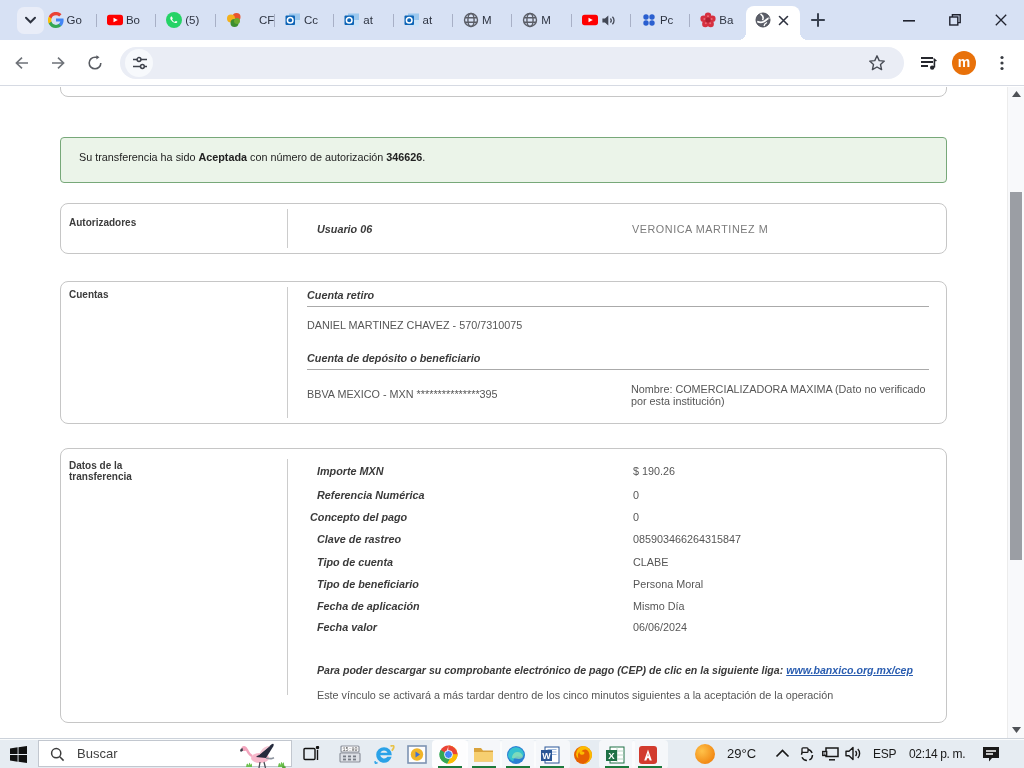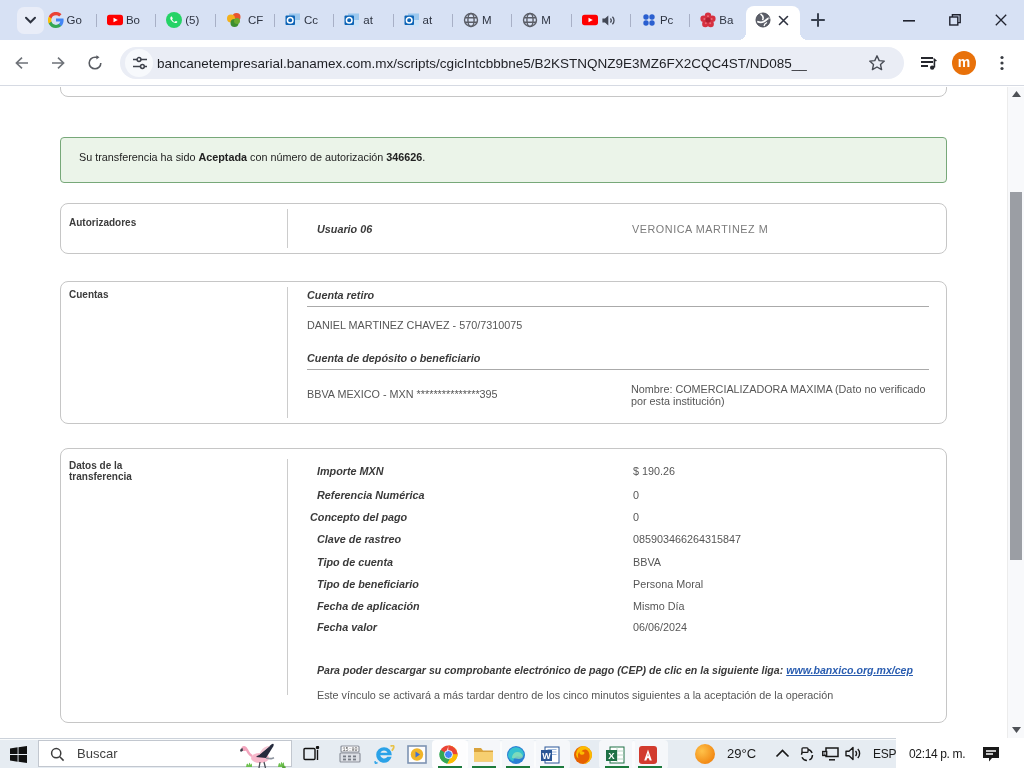--- a/index.html
+++ b/index.html
@@ -21,21 +21,21 @@
 .box { position:absolute; left:60px; width:887px; background:#fff; border:1px solid #c6c6c6; border-radius:8px; }
 .divider { position:absolute; left:287px; width:1px; background:#ccc; }
 .blabel { position:absolute; left:69px; font-size:10px; font-weight:bold; color:#3c3c3c; }
 .t12 { position:absolute; font-size:10.8px; color:#565656; white-space:nowrap; }
 .t12b { position:absolute; font-size:10.8px; font-weight:bold; color:#3a3a3a; white-space:nowrap;font-style:italic; }
 .hr { position:absolute; left:307px; width:622px; height:1px; background:#aaa; }
 
 #sbar { position:absolute; left:1007px; top:0px; width:17px; height:651px; background:#f8f9fb; border-left:1px solid #ececec; }
 #sthumb { position:absolute; left:2px; top:105px; width:12px; height:368px; background:#9b9ea4; border-radius:0px; }
 
-#taskbar { position:absolute; left:0; top:738px; width:896px; height:30px; background:#e6ecf2; border-top:1px solid #ccd2da; box-shadow:inset 0 1px 0 #fafcfd; }
+#taskbar { position:absolute; left:0; top:738px; width:1024px; height:30px; background:#e6ecf2; border-top:1px solid #ccd2da; box-shadow:inset 0 1px 0 #fafcfd; }
 .tb13 { position:absolute; font-size:13px; color:#191919; white-space:nowrap; }
 .greenline { position:absolute; top:27px; height:3px; background:#1c7a3c; }
 .whitepill { position:absolute; top:1px; width:36px; height:29px; background:#fdfdfe; border-radius:4px; }
 svg { display:block; }
 </style>
 </head>
 <body>
 
 <div id="tabstrip">
 
@@ -71,21 +71,21 @@
       <div class="tabtxt" style="left:185.26px">(5)</div>
       <div class="tabsep" style="left:214.66px"></div>
       <div class="tabfav" style="left:225.59px">
         <svg width="16" height="16" viewBox="0 0 16 16">
           <circle cx="10.5" cy="5" r="4" fill="#e8542e"></circle>
           <circle cx="5" cy="6.5" r="4" fill="#f3b01c"></circle>
           <circle cx="8.5" cy="11" r="4" fill="#3d8f2f"></circle>
           <circle cx="11" cy="9" r="3" fill="#6aa92e"></circle>
         </svg>
       </div>
-      <div class="tabtxt" style="left:248px">CF</div>
+      <div class="tabtxt" style="left:259px">CF</div>
       <div class="tabsep" style="left:273.99px"></div>
       <div class="tabfav" style="left:284.92px">
         <svg width="16" height="16" viewBox="0 0 16 16">
           <rect x="4" y="1.5" width="11" height="13" rx="1" fill="#cbe3f7"></rect>
           <path d="M4 1.5 H15 V8 H4 Z" fill="#9cc8ee"></path>
           <rect x="0.5" y="3.5" width="9.5" height="9.5" rx="1" fill="#0d64b6"></rect>
           <circle cx="5.2" cy="8.2" r="2.8" fill="none" stroke="#fff" stroke-width="1.5"></circle>
         </svg>
       </div>
       <div class="tabtxt" style="left:303.92px">Cc</div>
@@ -227,21 +227,20 @@
     <div class="abs" style="left:5px;top:2px;width:28px;height:28px;border-radius:50%;background:#f7f9fc"></div>
 
     <svg class="abs" style="left:12px;top:8px" width="16" height="16" viewBox="0 0 16 16">
         <g stroke="#3f434c" stroke-width="1.5" fill="none">
           <path d="M1 4.5 H5 M9 4.5 H15"></path>
           <circle cx="7" cy="4.5" r="1.9"></circle>
           <path d="M1 11.5 H8 M12.5 11.5 H15"></path>
           <circle cx="10.4" cy="11.5" r="1.9"></circle>
         </g>
       </svg>
-    <div id="url">bancanetempresarial.banamex.com.mx/scripts/cgicIntcbbbne5/B2KSTNQNZ9E3MZ6FX2CQC4ST/ND085__</div>
 
     <svg class="abs" style="left:748px;top:7px" width="18" height="18" viewBox="0 0 18 18">
         <path d="M9 1.8 L11.2 6.6 16.3 7.1 12.5 10.6 13.6 15.6 9 13 4.4 15.6 5.5 10.6 1.7 7.1 6.8 6.6 Z" fill="none" stroke="#474b54" stroke-width="1.4" stroke-linejoin="round"></path>
       </svg>
   </div>
 
   <svg class="abs" style="left:920px;top:15px" width="18" height="16" viewBox="0 0 18 16">
       <g stroke="#26282e" stroke-width="1.8" fill="none">
         <path d="M1 3 H13 M1 7 H13 M1 11 H8"></path>
       </g>
@@ -289,21 +288,21 @@
   <div class="blabel" style="top:373px;">Datos de la<br>transferencia</div>
   <div class="t12b" style="left:317px;top:378px;">Importe MXN</div>          
     <div class="t12" style="left:633px;top:378px;">$ 190.26</div>
   <div class="t12b" style="left:317px;top:402px;">Referencia Numérica</div>
     <div class="t12" style="left:633px;top:402px;">0</div>
   <div class="t12b" style="left:310px;top:424px;">Concepto del pago</div>     
     <div class="t12" style="left:633px;top:424px;">0</div>
   <div class="t12b" style="left:317px;top:446px;">Clave de rastreo</div>      
     <div class="t12" style="left:633px;top:446px;">085903466264315847</div>
   <div class="t12b" style="left:317px;top:469px;">Tipo de cuenta</div>        
-    <div class="t12" style="left:633px;top:469px;">BBVA</div>
+    <div class="t12" style="left:633px;top:469px;">CLABE</div>
   <div class="t12b" style="left:317px;top:491px;">Tipo de beneficiario</div>  
     <div class="t12" style="left:633px;top:491px;">Persona Moral</div>
   <div class="t12b" style="left:317px;top:513px;">Fecha de aplicación</div>
     <div class="t12" style="left:633px;top:513px;">Mismo Día</div>
   <div class="t12b" style="left:317px;top:534px;">Fecha valor</div>           
     <div class="t12" style="left:633px;top:534px;">06/06/2024</div>
   <div class="t12b" style="left:317px;top:577px;font-size:10.6px;">Para poder descargar su comprobante electrónico de pago (CEP) de clic en la siguiente liga: <span style="color:#2a5db0;text-decoration:underline">www.banxico.org.mx/cep</span></div>
   <div class="t12" style="left:317px;top:602px;">Este vínculo se activará a más tardar dentro de los cinco minutos siguientes a la aceptación de la operación</div>
 
   <div id="sbar">

